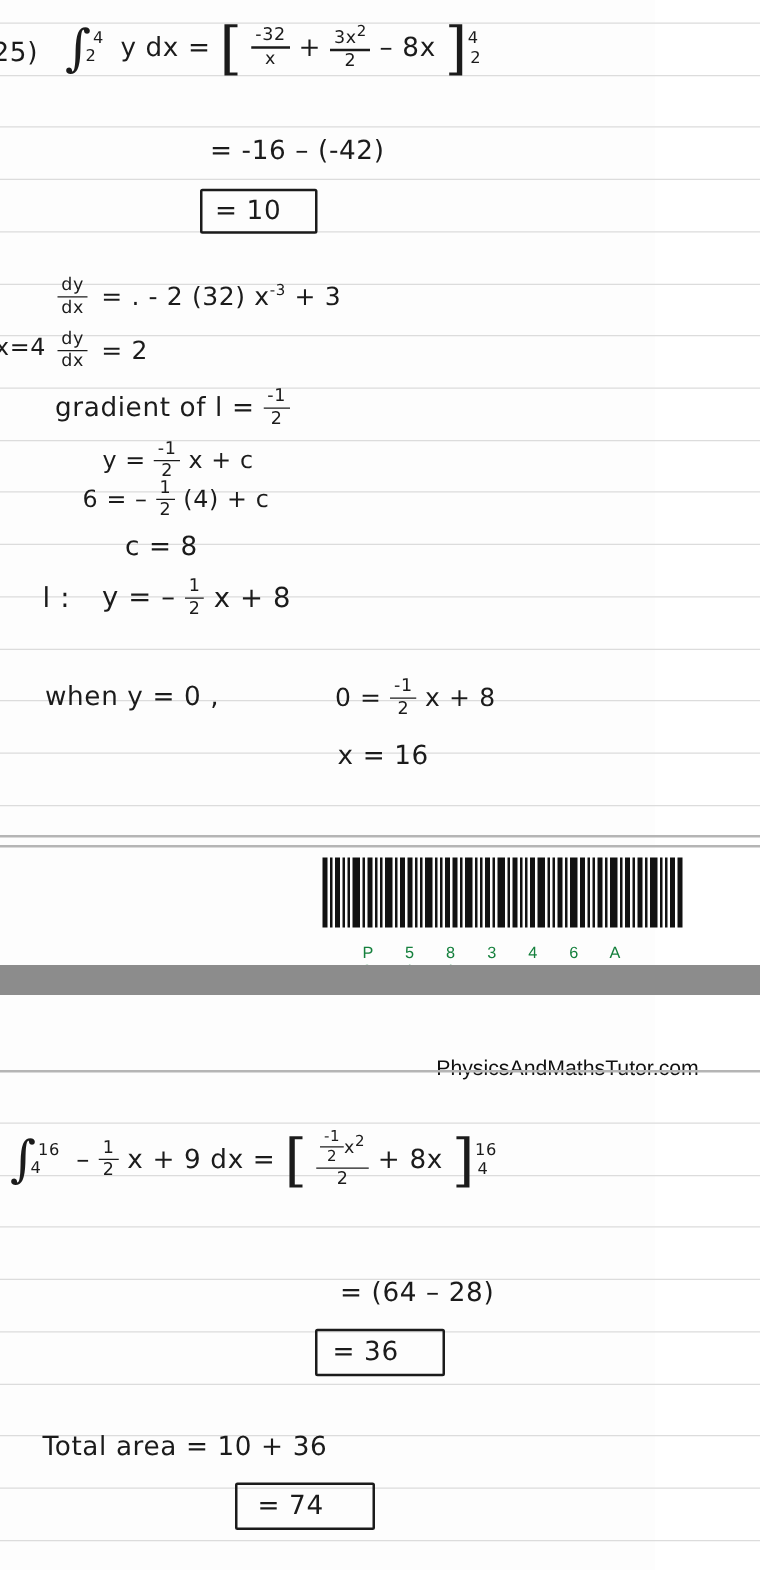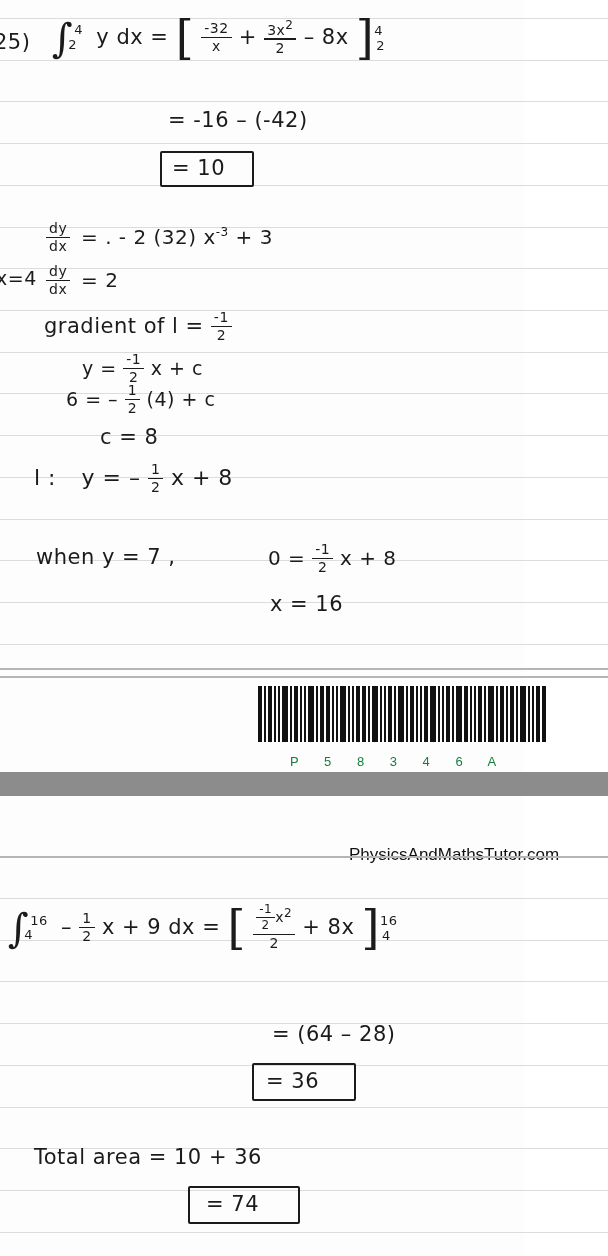--- a/index.html
+++ b/index.html
@@ -256,21 +256,21 @@
     <span>l :</span>
     <span style="margin-left:18px;">y = –</span>
     <span class="frac small">
       <span class="num">1</span>
       <span class="bar"></span>
       <span class="den">2</span>
     </span>
     <span>x + 8</span>
   </div>
 
-  <div class="hw big" style="left:36px; top:545px;">when y = 7 ,</div>
+  <div class="hw big" style="left:36px; top:545px;">when y = 0 ,</div>
   <div class="hw" style="left:268px; top:543px; font-size:20px;">
     <span>0 =</span>
     <span class="frac small">
       <span class="num">-1</span>
       <span class="bar"></span>
       <span class="den">2</span>
     </span>
     <span>x + 8</span>
   </div>
   <div class="hw big" style="left:270px; top:592px;">x = 16</div>

